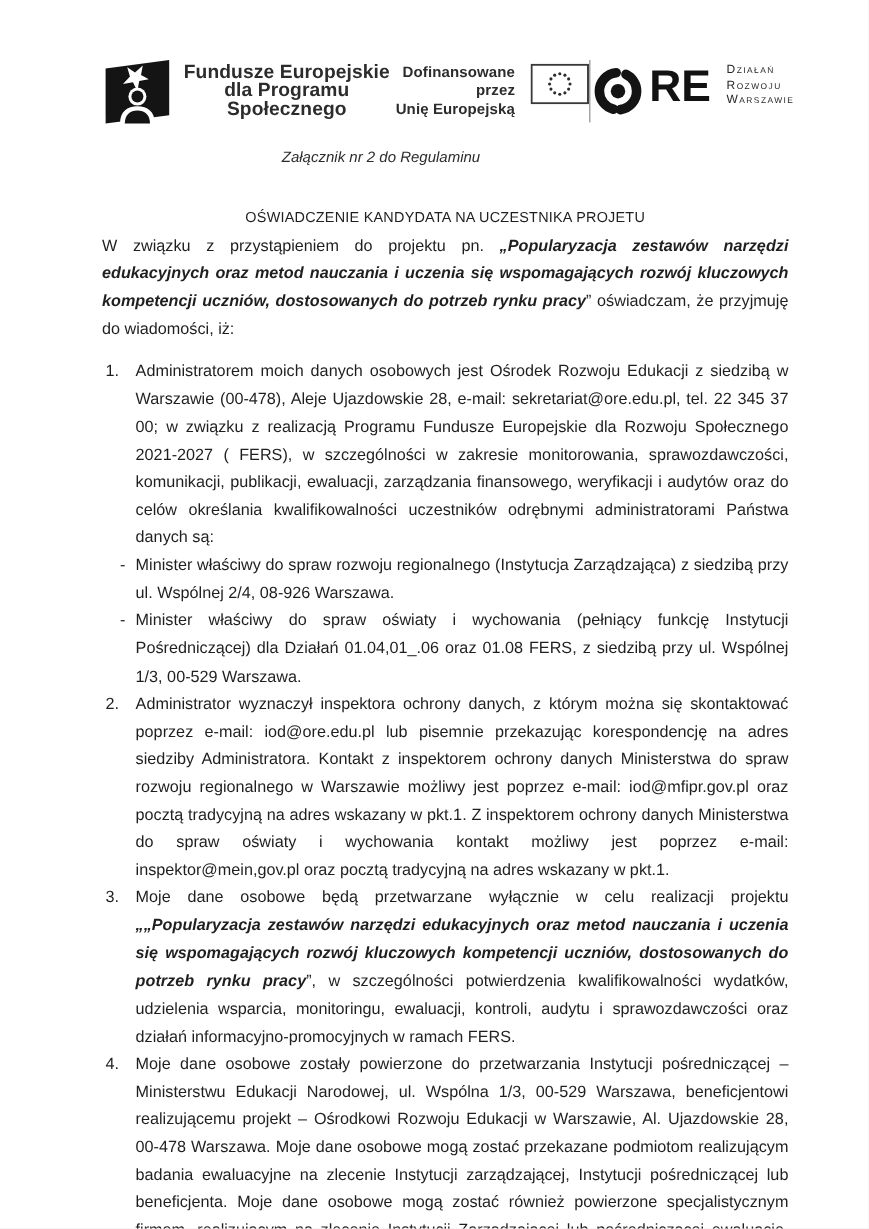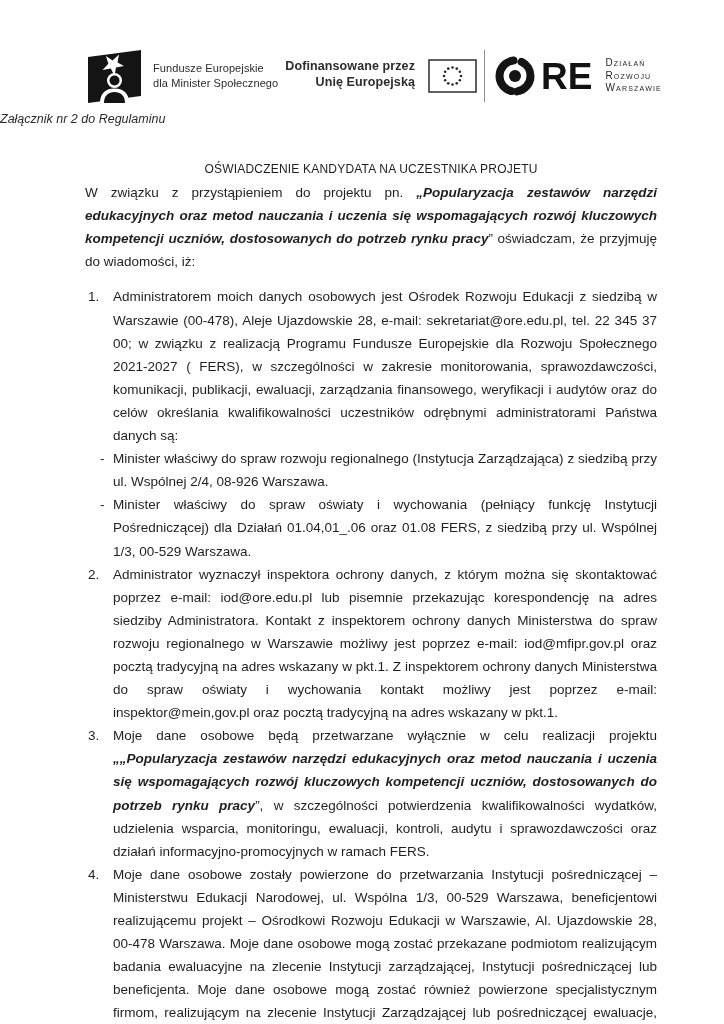--- a/index.html
+++ b/index.html
@@ -7,31 +7,31 @@
     width:724px;height:1024px;background:#ffffff;margin:0 auto;
     font-family:"Liberation Sans",sans-serif;color:#1f1f1f;
     position:relative;overflow:hidden;box-sizing:border-box;
   }
   
   .logos-row{
     display:flex;align-items:center;justify-content:space-between;
     margin:46px 62px 0 86px;height:60px;
   }
   .logo-fe{display:flex;align-items:center;gap:10px;}
-  .fe-text{font-size:11px;font-weight:400;line-height:15.5px;color:#2c2c2c;letter-spacing:.1px;}
+  .fe-text{font-size:16px;font-weight:700;line-height:15.5px;color:#2c2c2c;letter-spacing:.1px;text-align:center;}
   .logo-eu{display:flex;align-items:flex-start;gap:13px;}
   .eu-text{font-size:12.5px;font-weight:700;line-height:15.5px;color:#2c2c2c;text-align:right;letter-spacing:.1px;}
   .vdivider{width:1px;height:52px;background:#8f8f8f;}
-  .logo-ore{display:flex;align-items:center;gap:6px;}
+  .logo-ore{display:flex;align-items:flex-start;gap:6px;}
   .ore-re{font-size:37px;font-weight:700;color:#121212;letter-spacing:0px;line-height:1;margin-left:-3px;}
   .ore-caption{margin-left:7px;font-size:10px;line-height:12.5px;color:#262626;
     font-variant:small-caps;letter-spacing:1.2px;font-weight:400;}
   
   .attachment-note{
-    margin:6px 89px 0 0;text-align:left;font-style:italic;
+    margin:18px 89px 0 0;text-align:center;font-style:italic;
     font-size:12.5px;color:#2b2b2b;
   }
   
   .content{margin:0 67px 0 85px;font-size:13.5px;line-height:23.1px;}
   .doc-title{
     margin-top:32px;text-align:center;font-weight:400;font-size:12px;letter-spacing:.2px;
   }
   .doc-subtitle{margin-top:12px;text-align:center;}
   .intro{margin-top:0;text-align:justify;}
   .bi{font-weight:700;font-style:italic;}
@@ -56,21 +56,21 @@
           <path d="M2 8 L55 1 L55 47 L2 54 Z" fill="#141414"></path>
           <path d="M20 7 L26.5 11.5 L33 5.5 L31.5 13.5 L38 17 L30 18.5 L28.5 27 L24.8 19.6 L16.5 21 L22.3 14.8 Z" fill="#ffffff"></path>
           <path d="M28.5 24 a7.5 7.5 0 0 1 7.5 7.5 a7.5 7.5 0 0 1 -15 0 a7.5 7.5 0 0 1 7.5 -7.5" fill="#ffffff"></path>
           <path d="M28.5 26.5 a5 5 0 0 1 5 5 a5 5 0 0 1 -10 0 a5 5 0 0 1 5 -5" fill="#141414"></path>
           <path d="M14 54 C14 44 20 39.5 28.5 39.5 C37 39.5 43 44 43 54 Z" fill="#ffffff"></path>
           <path d="M18 54 C18 46.5 22.5 43 28.5 43 C34.5 43 39 46.5 39 54 Z" fill="#141414"></path>
         </svg>
       </span>
       <div class="fe-text">
         <div>Fundusze Europejskie</div>
-        <div>dla Minister Społecznego</div>
+        <div>dla Programu Społecznego</div>
       </div>
     </div>
 
     <div class="logo-eu">
       <div class="eu-text">
         <div>Dofinansowane przez</div>
         <div>Unię Europejską</div>
       </div>
       <span>
         <svg width="49" height="34" viewBox="0 0 49 34">

